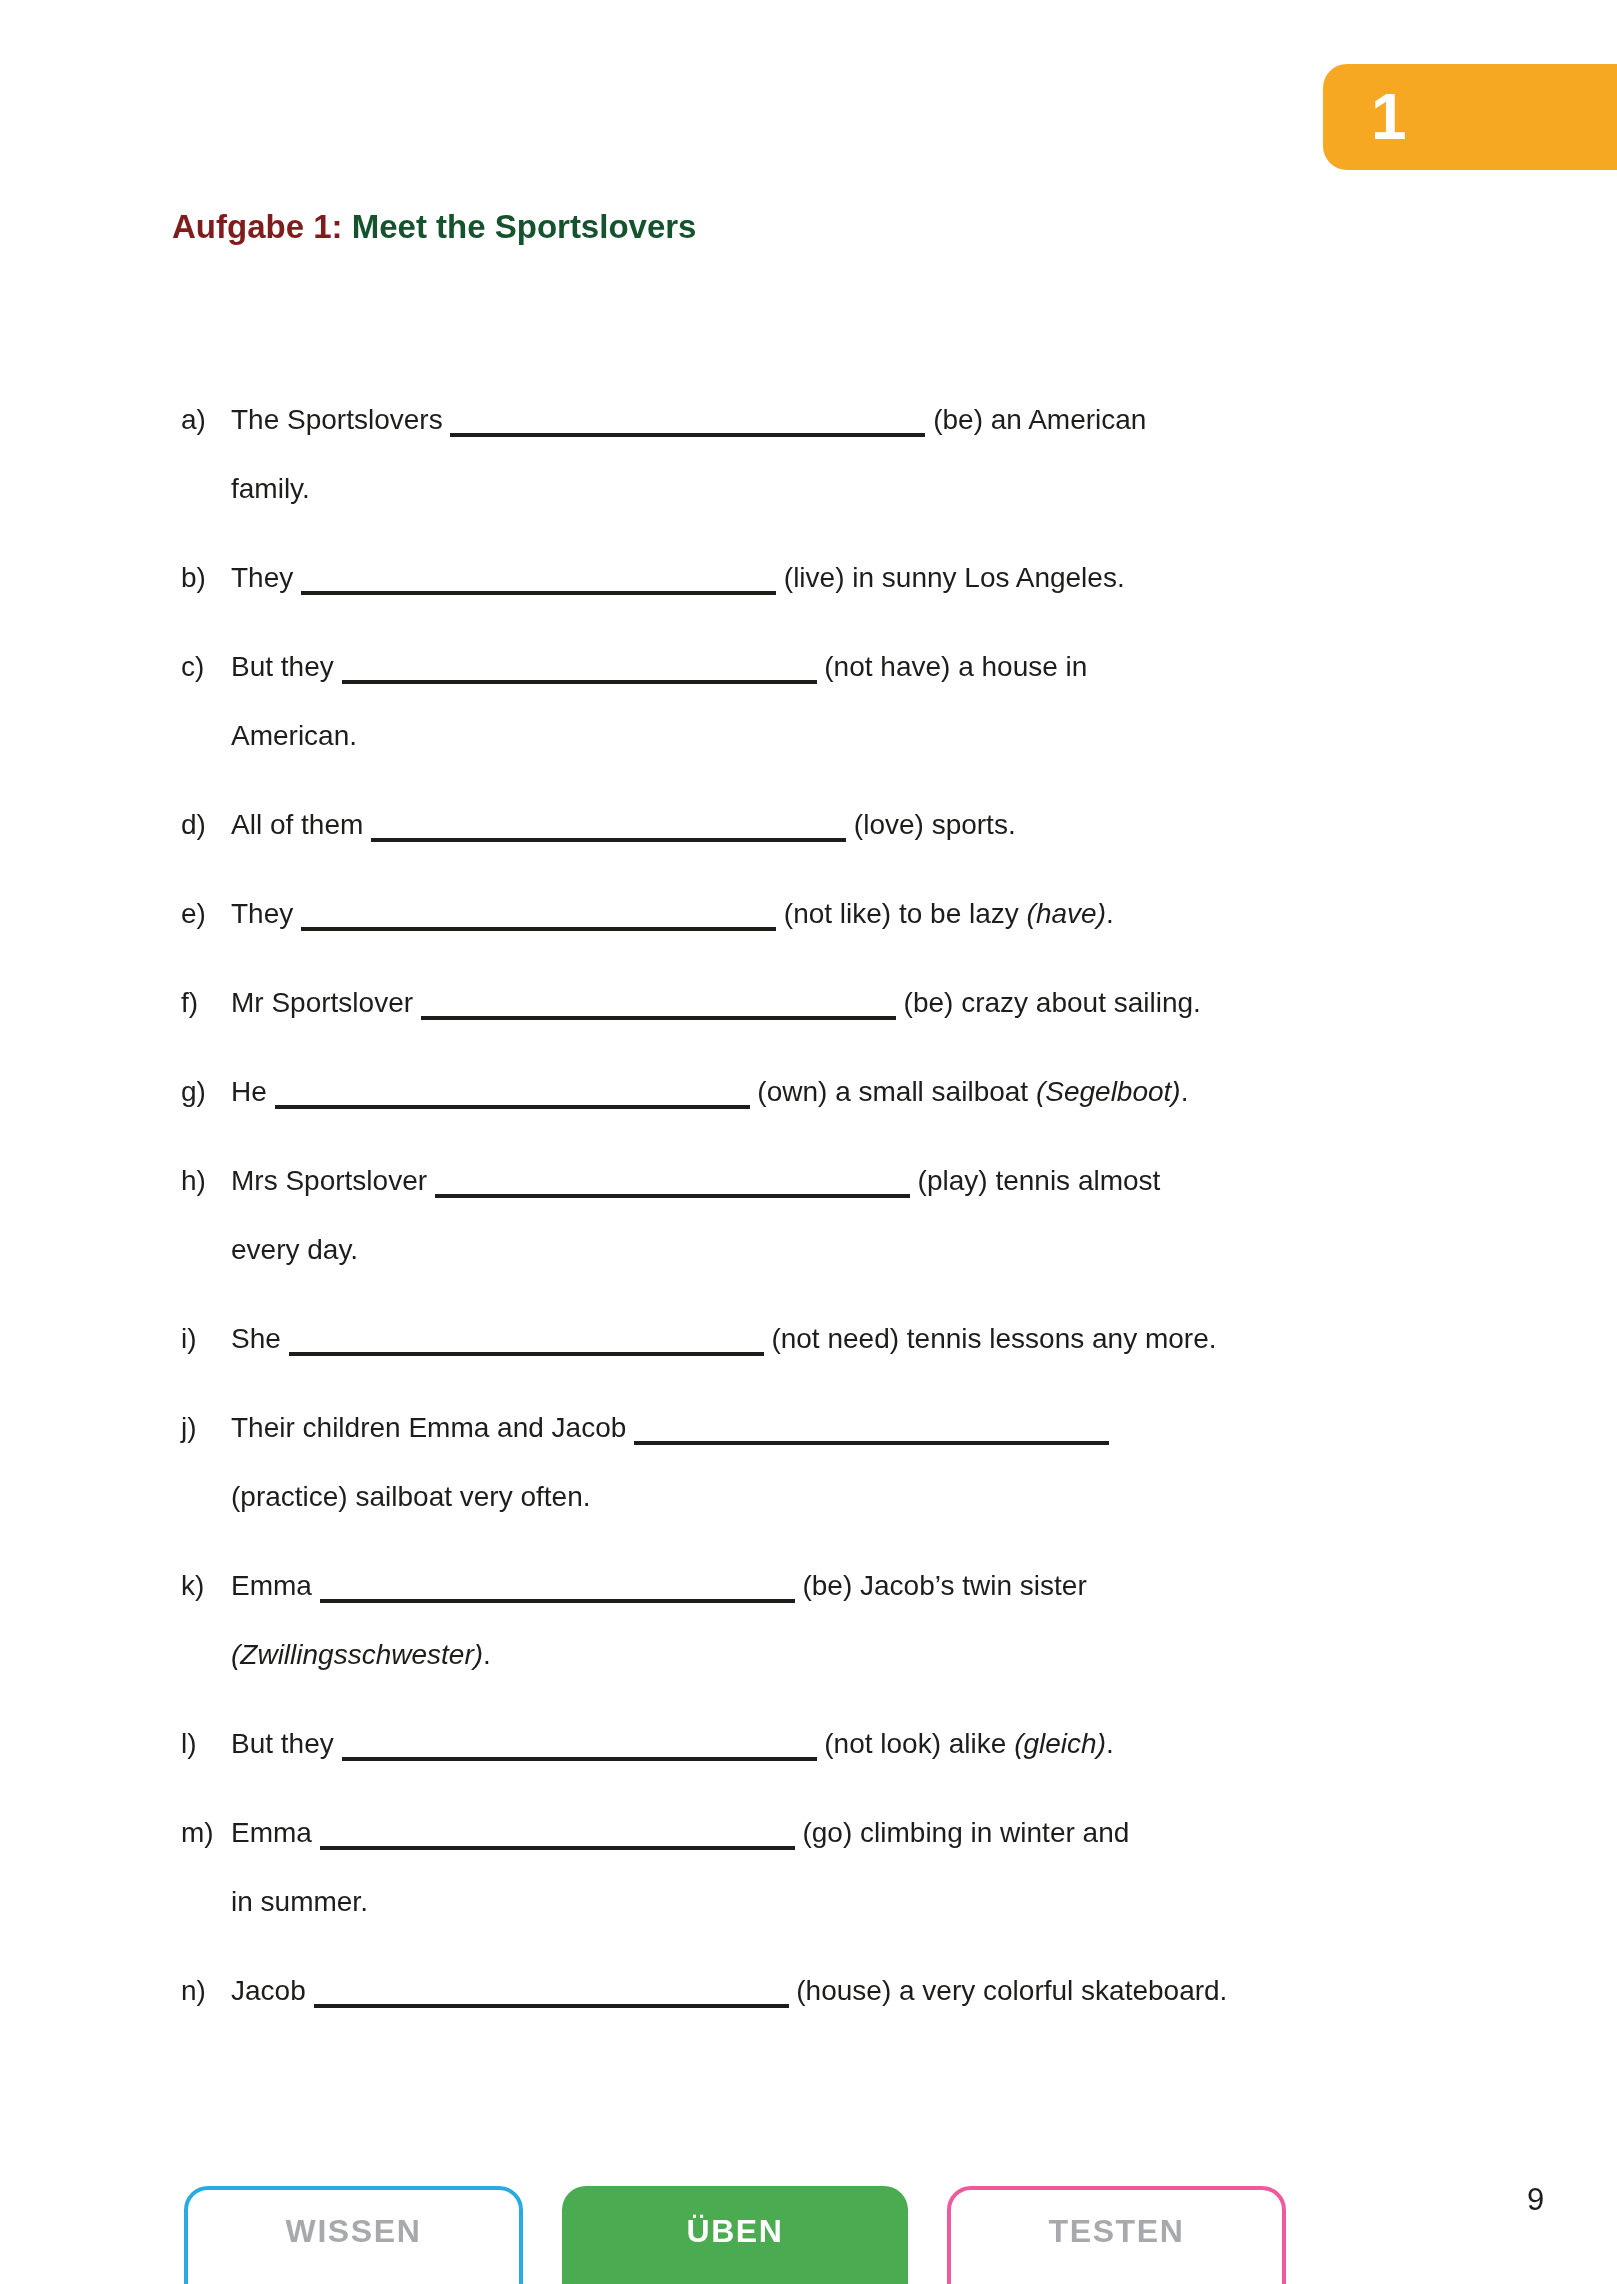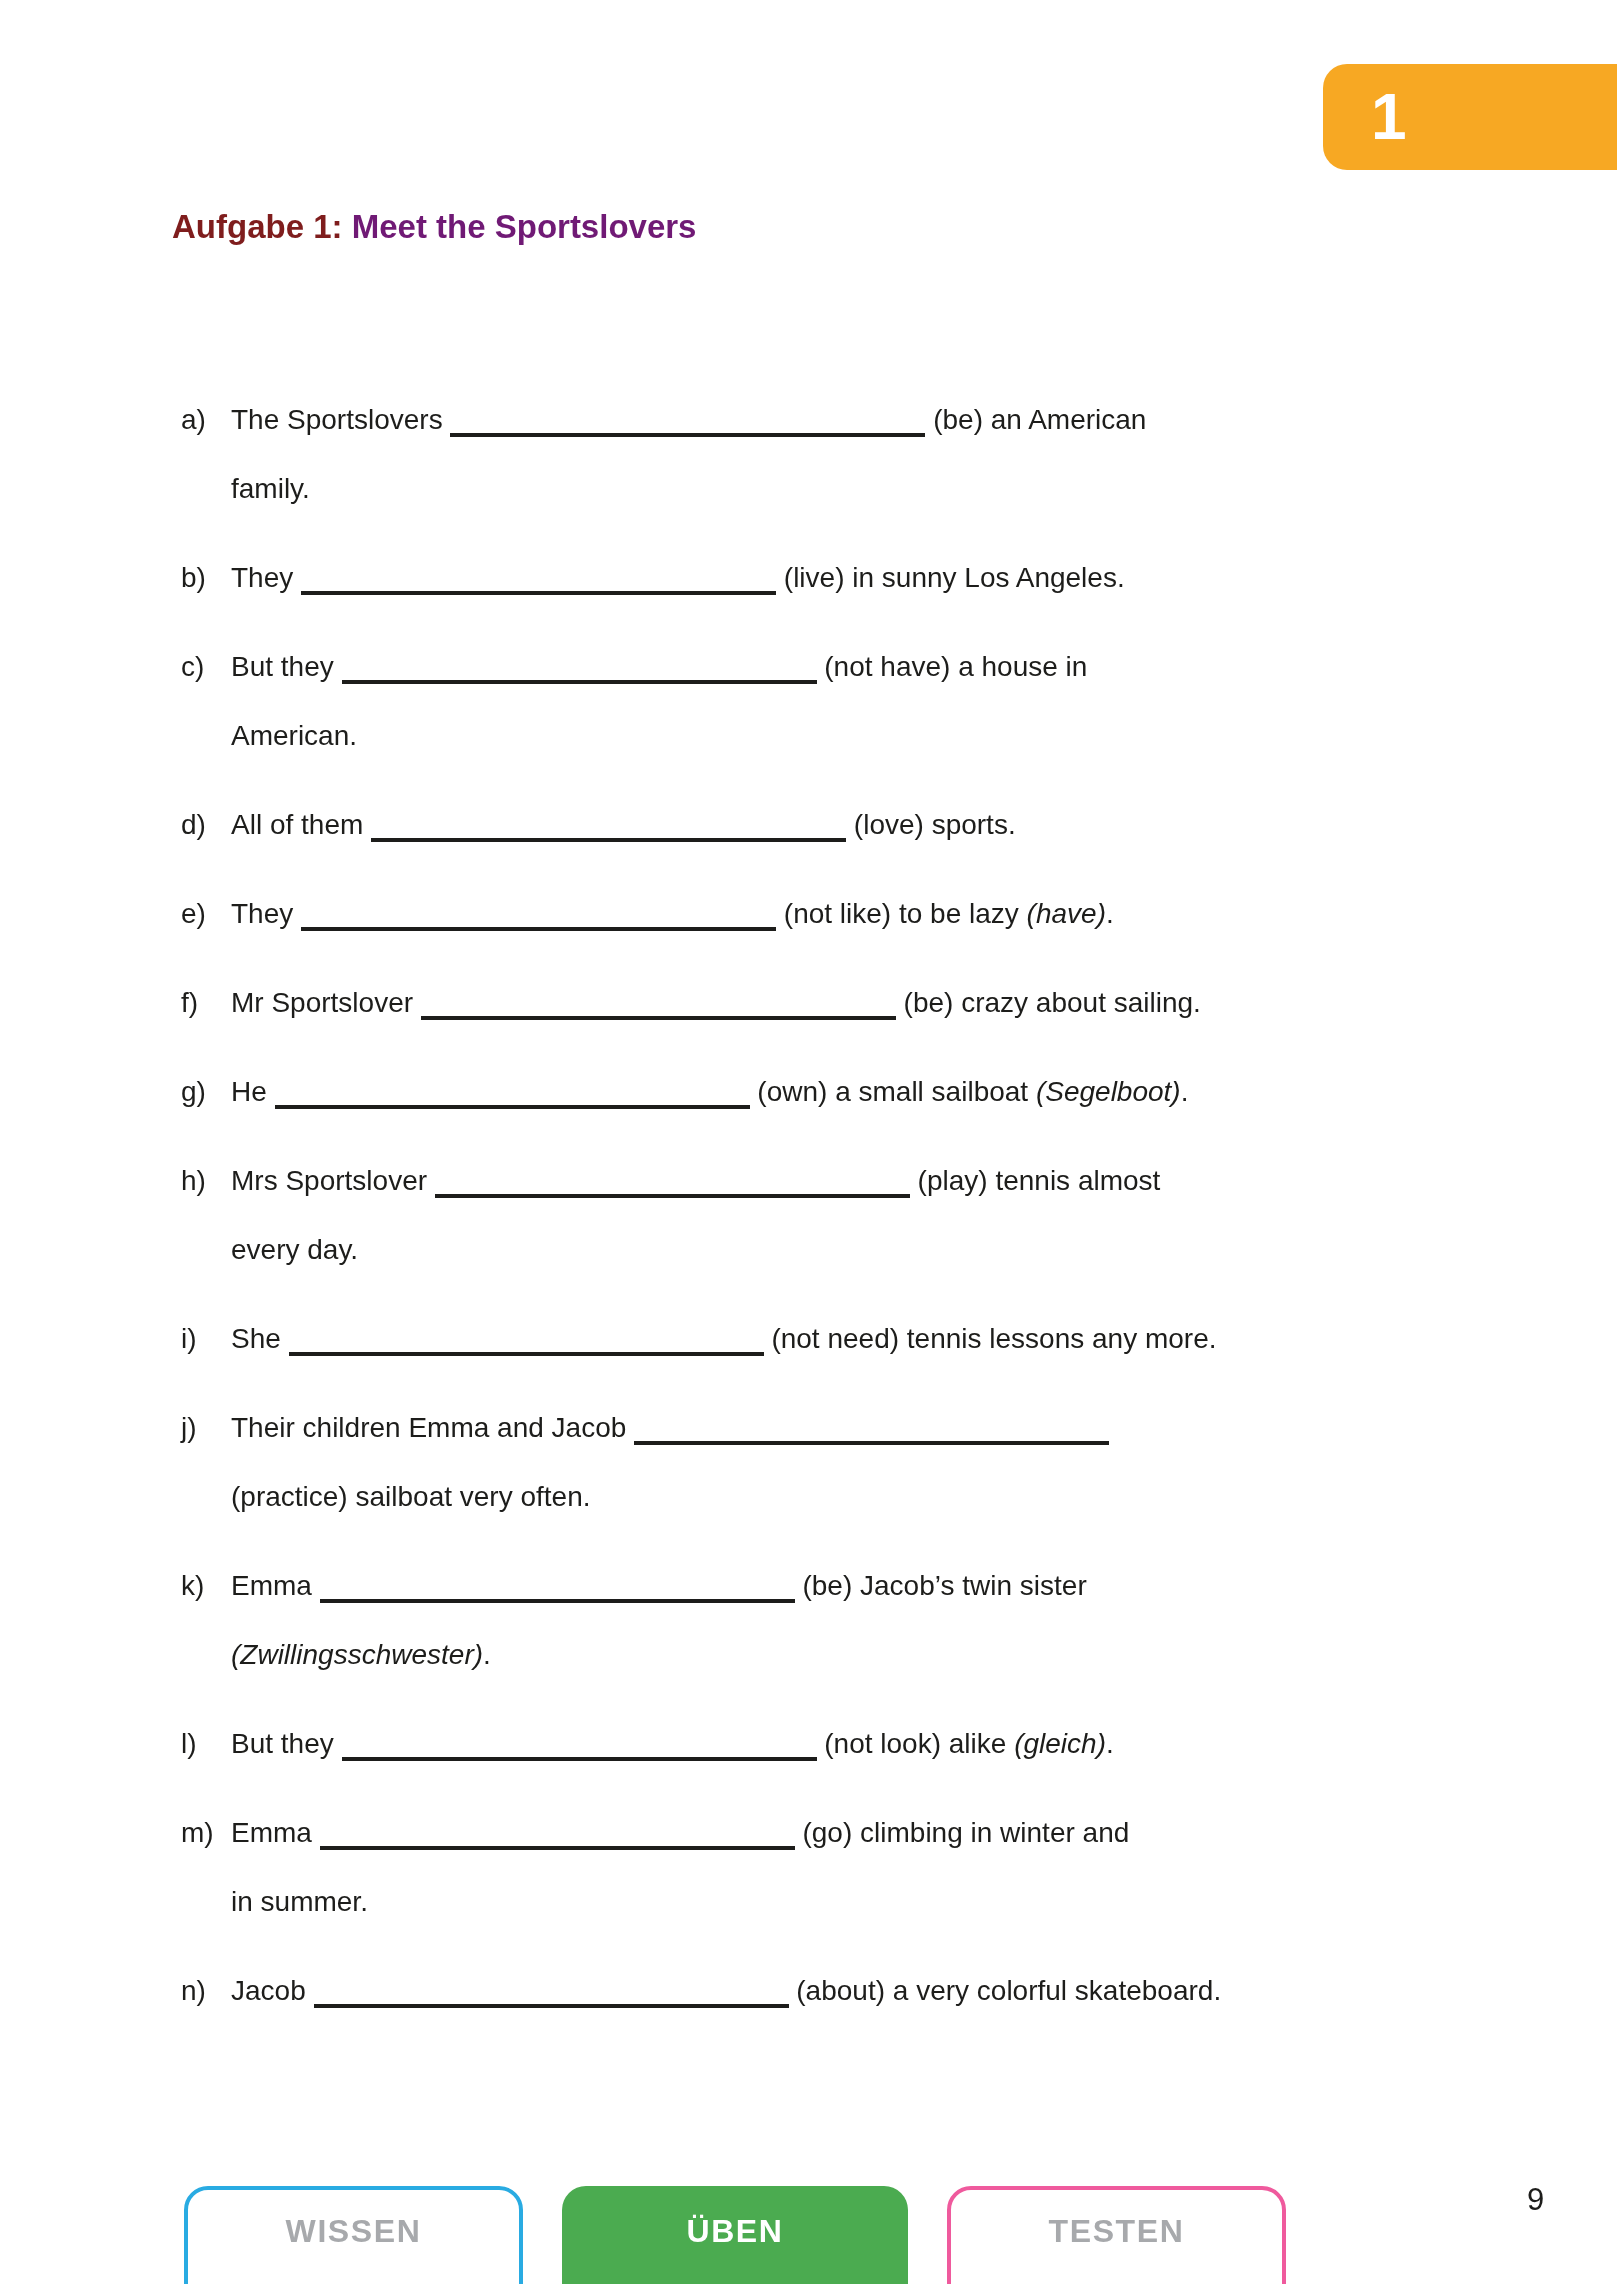--- a/index.html
+++ b/index.html
@@ -23,21 +23,21 @@
     padding-left:48px;
     box-sizing:border-box;
   }
   
   .title{
     position:absolute;left:172px;top:208px;
     font-size:33px;font-weight:bold;
     white-space:nowrap;
   }
   .title .task-label{color:#7f1d1d;}
-  .title .task-title{color:#701a75;text-align:right;}
+  .title .task-title{color:#14532d;text-align:right;}
   
   .instructions{
     position:absolute;left:172px;top:264px;width:1128px;
     font-size:26.6px;font-weight:bold;color:#67696b;
     line-height:46px;
   }
   .instructions em{font-style:italic;}
   
   .items{
     position:absolute;left:181px;top:385px;width:1120px;
@@ -134,21 +134,21 @@
       <div class="item">
         <span class="item-label">l)</span>
         <div class="item-content"><span>But they </span><span class="blank"></span><span> (not look) alike </span><em>(gleich)</em><span>.</span></div>
       </div>
       <div class="item">
         <span class="item-label">m)</span>
         <div class="item-content"><span>Emma </span><span class="blank"></span><span> (go) climbing in winter and</span><br><span>in summer.</span></div>
       </div>
       <div class="item">
         <span class="item-label">n)</span>
-        <div class="item-content"><span>Jacob </span><span class="blank"></span><span> (about) a very colorful skateboard.</span></div>
+        <div class="item-content"><span>Jacob </span><span class="blank"></span><span> (house) a very colorful skateboard.</span></div>
       </div>
     </div>
 
   <div class="footer-btn btn-wissen">WISSEN</div>
   <div class="footer-btn btn-ueben">ÜBEN</div>
   <div class="footer-btn btn-testen">TESTEN</div>
 
   <div class="page-number">9</div>
 
 </div>

